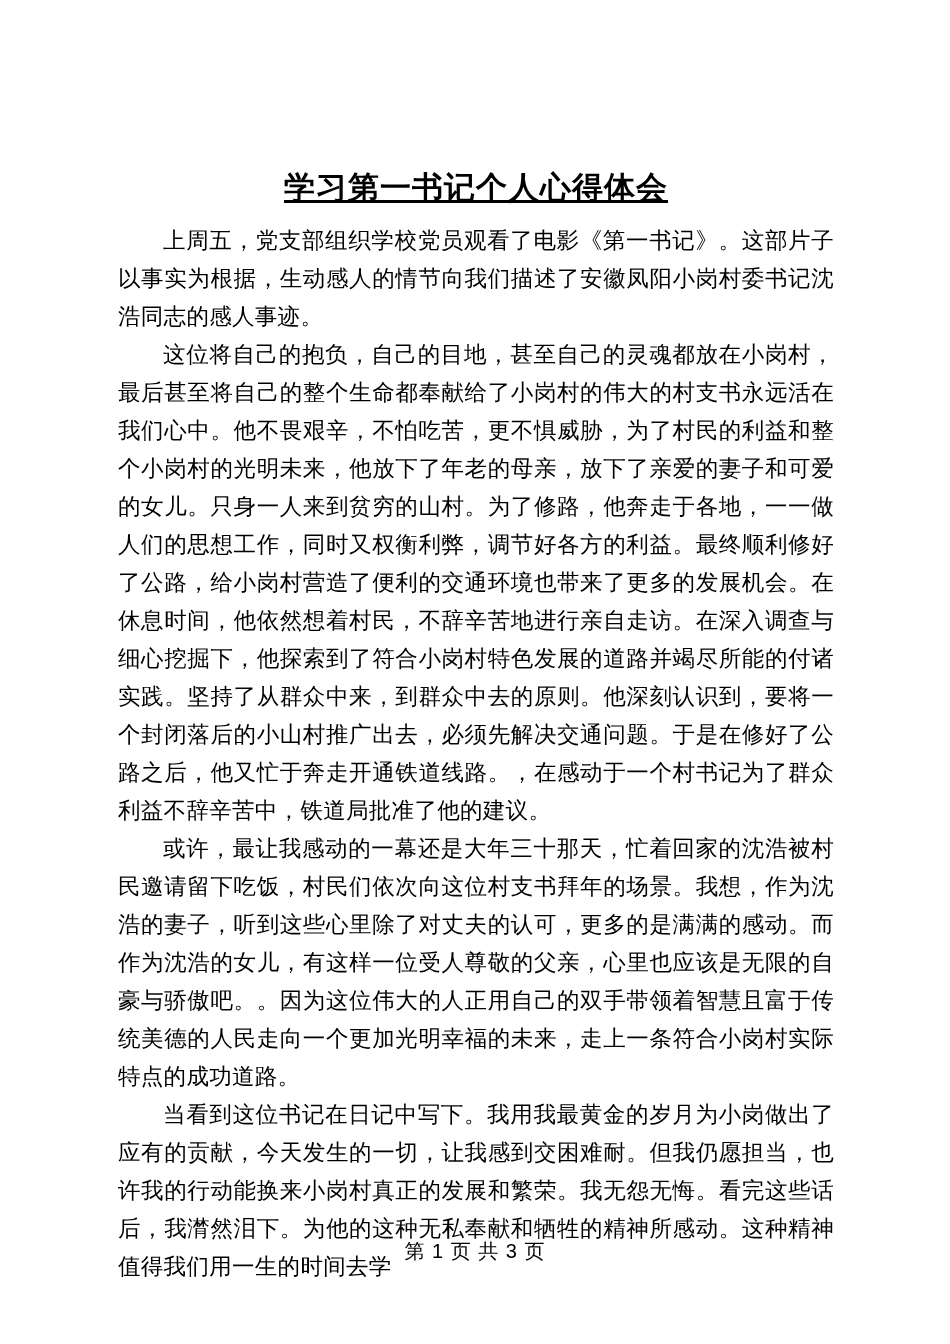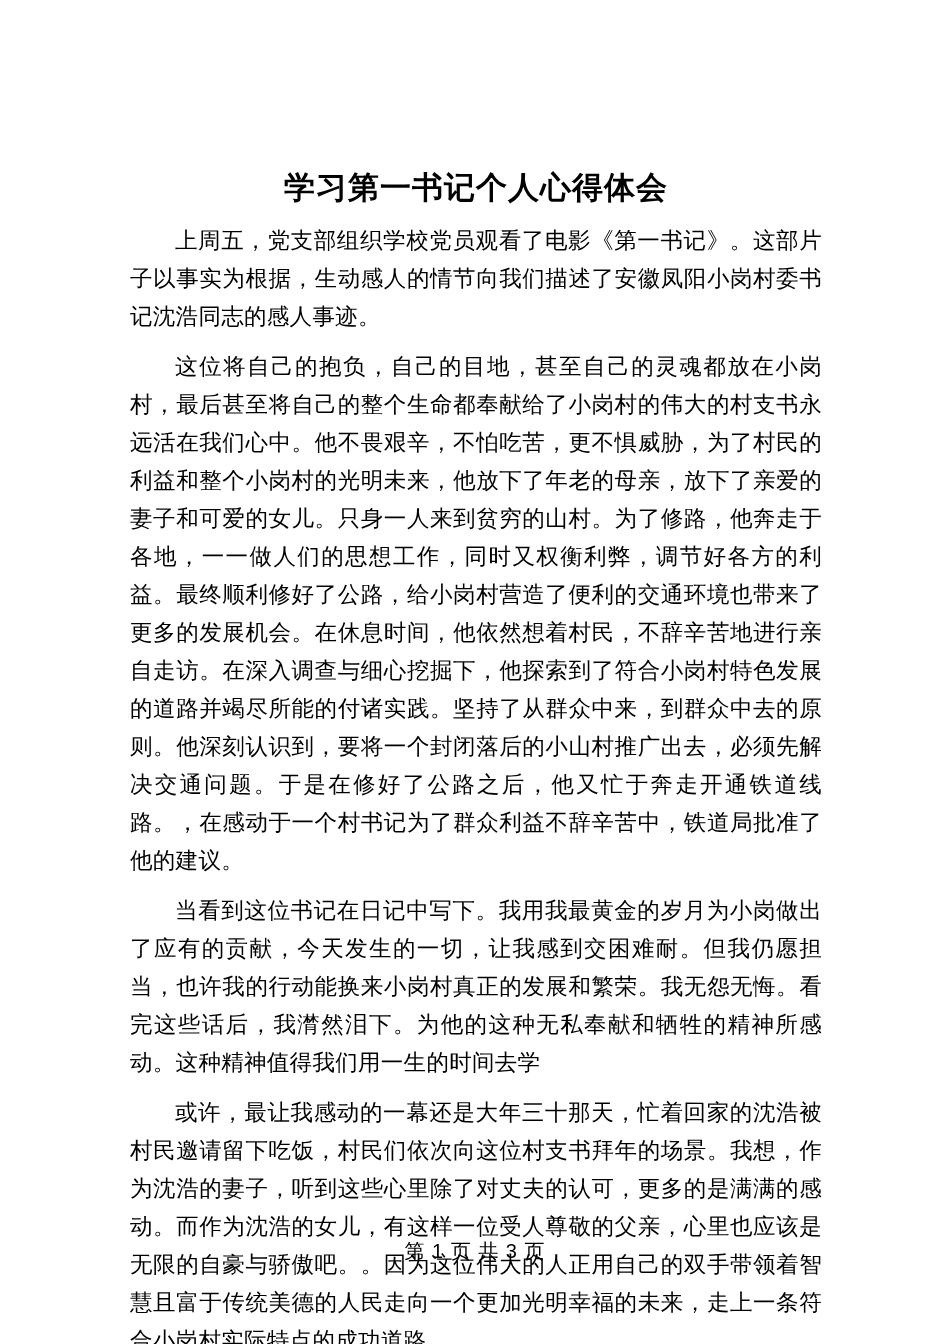--- a/index.html
+++ b/index.html
@@ -32,29 +32,30 @@
   }
   .doc-title {
     font-family: "DejaVu Serif", "Liberation Serif", serif;
     font-size: 31px;
     font-weight: bold;
     letter-spacing: 1px;
     text-align: center;
     line-height: 1.25;
     margin: 0 0 14px 0;
     color: #000;
+    text-decoration: underline;
   }
   .para {
     font-family: "DejaVu Serif", "Liberation Serif", serif;
     font-size: 22.5px;
     line-height: 38px;
     text-align: justify;
     text-justify: inter-ideograph;
     text-indent: 2em;
-    margin: 12px;
+    margin: 0;
     letter-spacing: 0.3px;
     color: #000;
   }
   .footer {
     position: absolute;
     left: 0;
     top: 1238px;
     width: 950px;
     text-align: center;
     font-family: Liberation Sans, sans-serif;
@@ -66,19 +67,19 @@
 </head>
 <body>
 
 <div class="page">
 
   <div class="doc-body">
     <h1 class="doc-title">学习第一书记个人心得体会</h1>
 
     <p class="para">上周五，党支部组织学校党员观看了电影《第一书记》。这部片子以事实为根据，生动感人的情节向我们描述了安徽凤阳小岗村委书记沈浩同志的感人事迹。</p>
     <p class="para">这位将自己的抱负，自己的目地，甚至自己的灵魂都放在小岗村，最后甚至将自己的整个生命都奉献给了小岗村的伟大的村支书永远活在我们心中。他不畏艰辛，不怕吃苦，更不惧威胁，为了村民的利益和整个小岗村的光明未来，他放下了年老的母亲，放下了亲爱的妻子和可爱的女儿。只身一人来到贫穷的山村。为了修路，他奔走于各地，一一做人们的思想工作，同时又权衡利弊，调节好各方的利益。最终顺利修好了公路，给小岗村营造了便利的交通环境也带来了更多的发展机会。在休息时间，他依然想着村民，不辞辛苦地进行亲自走访。在深入调查与细心挖掘下，他探索到了符合小岗村特色发展的道路并竭尽所能的付诸实践。坚持了从群众中来，到群众中去的原则。他深刻认识到，要将一个封闭落后的小山村推广出去，必须先解决交通问题。于是在修好了公路之后，他又忙于奔走开通铁道线路。，在感动于一个村书记为了群众利益不辞辛苦中，铁道局批准了他的建议。</p>
+    <p class="para">或许，最让我感动的一幕还是大年三十那天，忙着回家的沈浩被村民邀请留下吃饭，村民们依次向这位村支书拜年的场景。我想，作为沈浩的妻子，听到这些心里除了对丈夫的认可，更多的是满满的感动。而作为沈浩的女儿，有这样一位受人尊敬的父亲，心里也应该是无限的自豪与骄傲吧。。因为这位伟大的人正用自己的双手带领着智慧且富于传统美德的人民走向一个更加光明幸福的未来，走上一条符合小岗村实际特点的成功道路。</p>
     <p class="para">当看到这位书记在日记中写下。我用我最黄金的岁月为小岗做出了应有的贡献，今天发生的一切，让我感到交困难耐。但我仍愿担当，也许我的行动能换来小岗村真正的发展和繁荣。我无怨无悔。看完这些话后，我潸然泪下。为他的这种无私奉献和牺牲的精神所感动。这种精神值得我们用一生的时间去学</p>
-    <p class="para">或许，最让我感动的一幕还是大年三十那天，忙着回家的沈浩被村民邀请留下吃饭，村民们依次向这位村支书拜年的场景。我想，作为沈浩的妻子，听到这些心里除了对丈夫的认可，更多的是满满的感动。而作为沈浩的女儿，有这样一位受人尊敬的父亲，心里也应该是无限的自豪与骄傲吧。。因为这位伟大的人正用自己的双手带领着智慧且富于传统美德的人民走向一个更加光明幸福的未来，走上一条符合小岗村实际特点的成功道路。</p>
   </div>
 
   <div class="footer">第 1 页  共 3 页</div>
 
 </div>
 
 </body></html>

